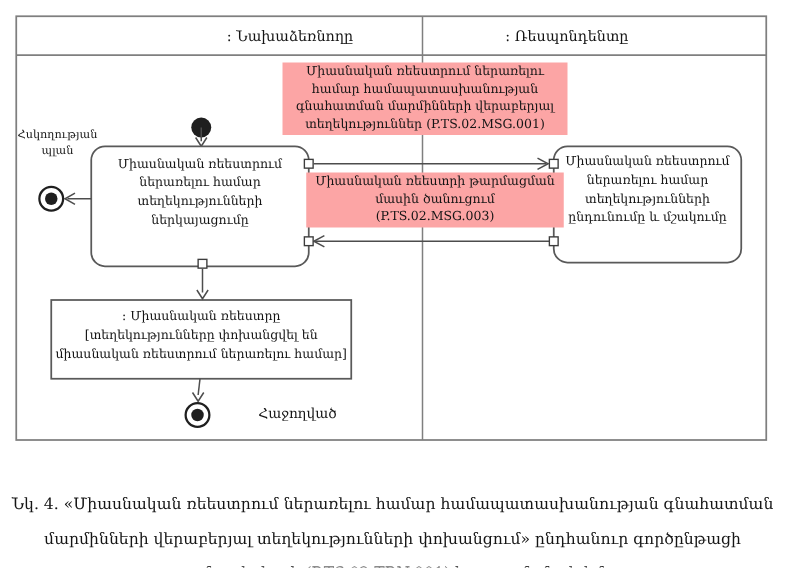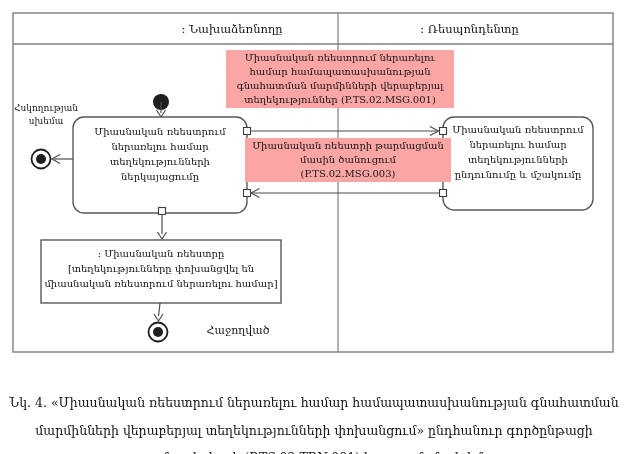--- a/index.html
+++ b/index.html
@@ -55,24 +55,24 @@
   <line x1="162" y1="215" x2="162" y2="234" stroke="#4d4d4d" stroke-width="1.2"></line>
   <path d="M 157.5 232 L 162 239 L 166.5 232" fill="none" stroke="#4d4d4d" stroke-width="1.2"></path>
 
   <line x1="160" y1="303" x2="158.5" y2="316" stroke="#4d4d4d" stroke-width="1.2"></line>
   <path d="M 154 314 L 158.5 321 L 163 314" fill="none" stroke="#4d4d4d" stroke-width="1.2"></path>
   <circle cx="158" cy="332" r="9.5" fill="#ffffff" stroke="#1f1f1f" stroke-width="1.8"></circle>
   <circle cx="158" cy="332" r="5" fill="#1f1f1f"></circle>
 </svg>
 
 <div class="lbl lane-hdr" style="left:14px;top:14px;width:380px;padding-left:28px;">: Նախաձեռնողը</div>
-<div class="lbl lane-hdr" style="left:339px;top:14px;width:229px;padding-left:16px;">: Ռեսպոնդենտը</div>
+<div class="lbl lane-hdr" style="left:339px;top:14px;width:229px;">: Ռեսպոնդենտը</div>
 
 <div class="lbl small" style="left:6px;top:102px;width:80px;">Հսկողության
-սխեմա</div>
+պլան</div>
 
 <div class="lbl msg" style="left:226px;top:50px;width:224px;">Միասնական ռեեստրում ներառելու
 համար համապատասխանության
 գնահատման մարմինների վերաբերյալ
 տեղեկություններ (P.TS.02.MSG.001)</div>
 
 <div class="lbl msg" style="left:245px;top:138px;width:202px;">Միասնական ռեեստրի թարմացման
 մասին ծանուցում
 (P.TS.02.MSG.003)</div>
 

